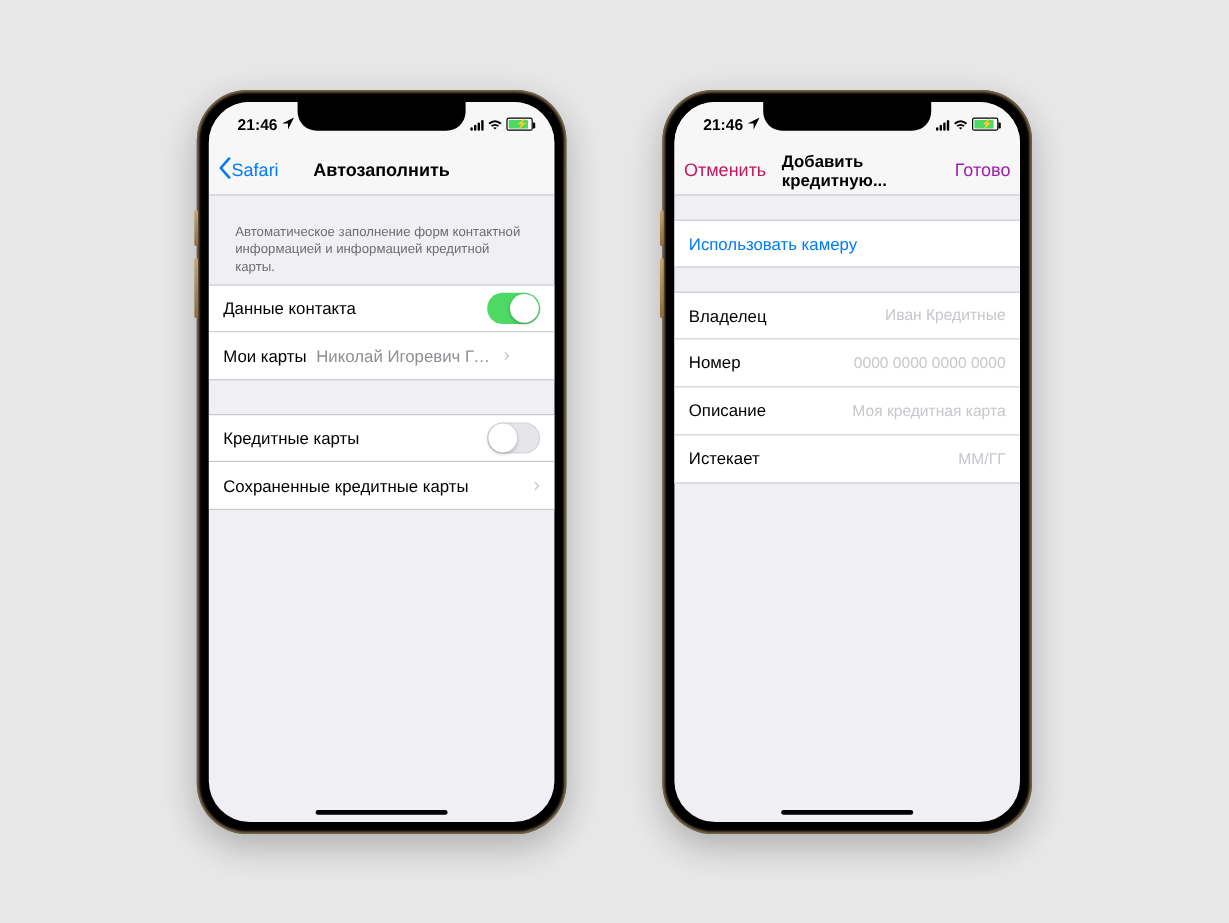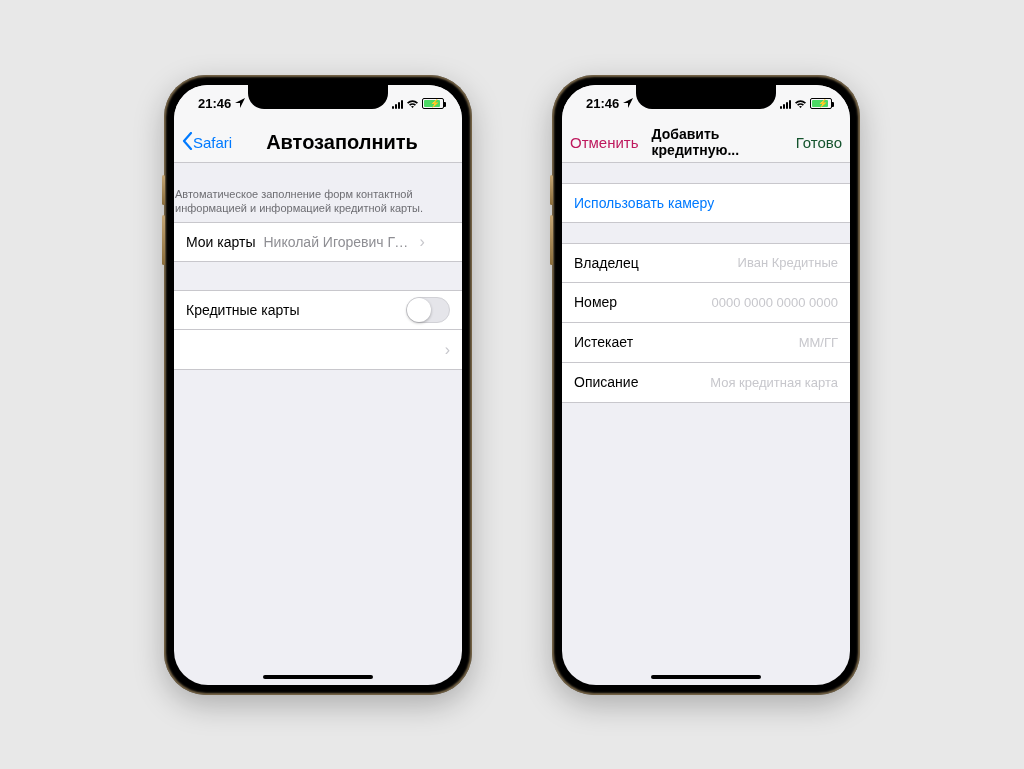--- a/index.html
+++ b/index.html
@@ -7,26 +7,26 @@
 .phone { width:308px; height:620px; background:#000; border-radius:42px; padding:10px; box-shadow:0 10px 30px rgba(0,0,0,.25), inset 0 0 2px 2px rgba(200,170,120,.6); position:relative; }
 .phone::before { content:""; position:absolute; left:-2px; top:100px; width:3px; height:30px; background:linear-gradient(#c4a574,#8a6d3b); border-radius:2px; }
 .phone::after { content:""; position:absolute; left:-2px; top:140px; width:3px; height:50px; background:linear-gradient(#c4a574,#8a6d3b); border-radius:2px; }
 .screen { width:100%; height:100%; background:#efeff4; border-radius:34px; overflow:hidden; position:relative; }
 .notch { position:absolute; top:0; left:50%; transform:translateX(-50%); width:140px; height:24px; background:#000; border-radius:0 0 16px 16px; z-index:10; }
 .statusbar { height:38px; display:flex; justify-content:space-between; align-items:center; padding:0 18px 0 24px; background:#f7f7f8; font-size:13px; font-weight:600; }
 .sb-left { display:flex; align-items:center; gap:4px; }
 .sb-right { display:flex; align-items:center; gap:3px; }
 .nav { height:40px; background:#f7f7f8; border-bottom:1px solid #c8c7cc; display:flex; align-items:center; position:relative; padding:0 8px; }
 .nav-back { color:#007aff; font-size:15px; display:flex; align-items:center; }
-.nav-title { position:absolute; left:50%; transform:translateX(-50%); font-size:20px; font-weight:600;margin-left:24px; }
+.nav-title { position:absolute; left:50%; transform:translateX(-50%); font-size:15px; font-weight:600; }
 .nav-cancel { color:#be185d; font-size:15px; }
-.nav-done { color:#14532d; font-size:15px; margin-left:auto; }
+.nav-done { color:#a21caf; font-size:15px; margin-left:auto; }
 .nav-title2 { font-size:14px; font-weight:600; margin-left:13px; }
 .content { background:#efeff4; }
-.sect-note { padding:24px 1px 6px; font-size:11px; color:#6d6d72; line-height:1.35; }
+.sect-note { padding:24px 22px 6px; font-size:11px; color:#6d6d72; line-height:1.35; }
 .row { background:#fff; border-top:1px solid #c8c7cc; border-bottom:1px solid #c8c7cc; height:40px; display:flex; align-items:center; padding:0 12px; font-size:14px; color:#000; }
 .row + .row { border-top:none; }
 .row-label { flex:0 0 auto; }
 .row-val { color:#8e8e93; margin-left:auto; max-width:150px; white-space:nowrap; overflow:hidden; text-overflow:ellipsis; text-align:right; }
 .row-placeholder { color:#c7c7cc; margin-left:auto; font-size:13px; }
 .chev { color:#c7c7cc; margin-left:6px; font-size:16px; }
 .toggle { margin-left:auto; width:44px; height:26px; border-radius:13px; position:relative; }
 .toggle.on { background:#4cd964; }
 .toggle.off { background:#e5e5ea; border:1px solid #d1d1d6; }
 .toggle .knob { position:absolute; width:24px; height:24px; background:#fff; border-radius:50%; top:1px; box-shadow:0 1px 3px rgba(0,0,0,.3); }
@@ -85,32 +85,39 @@
       <span><svg width="11" height="18" viewBox="0 0 11 18">
               <path d="M9 1 L2 9 L9 17" stroke="#007aff" stroke-width="2.2" fill="none" stroke-linecap="round" stroke-linejoin="round"></path>
             </svg></span>
       <span>Safari</span>
     </div>
     <div class="nav-title">Автозаполнить</div>
   </div>
   <div class="content">
     <div class="sect-note">Автоматическое заполнение форм контактной информацией и информацией кредитной карты.</div>
     <div class="row">
+      <span class="row-label">Данные контакта</span>
+      <span class="toggle on">
+            <span class="knob"></span>
+          </span>
+    </div>
+    <div class="row">
       <span class="row-label">Мои карты</span>
       <span class="row-val" style="margin-left:8px;">Николай Игоревич Грица...</span>
       <span class="chev">›</span>
     </div>
     <div class="gap"></div>
     <div class="row">
       <span class="row-label">Кредитные карты</span>
       <span class="toggle off">
             <span class="knob"></span>
           </span>
     </div>
     <div class="row">
+      <span class="row-label">Сохраненные кредитные карты</span>
       <span class="chev" style="margin-left:auto;">›</span>
     </div>
   </div>
   <div class="home-ind"></div>
  </div>
 </div>
 
 <div class="phone">
  <div class="screen">
   <div class="notch"></div>
@@ -154,23 +161,23 @@
     <div class="gap-sm"></div>
     <div class="row">
       <span class="row-label">Владелец</span>
       <span class="row-placeholder">Иван Кредитные</span>
     </div>
     <div class="row">
       <span class="row-label">Номер</span>
       <span class="row-placeholder">0000 0000 0000 0000</span>
     </div>
     <div class="row">
+      <span class="row-label">Описание</span>
+      <span class="row-placeholder">Моя кредитная карта</span>
+    </div>
+    <div class="row">
       <span class="row-label">Истекает</span>
       <span class="row-placeholder">ММ/ГГ</span>
-    </div>
-    <div class="row">
-      <span class="row-label">Описание</span>
-      <span class="row-placeholder">Моя кредитная карта</span>
     </div>
   </div>
   <div class="home-ind"></div>
  </div>
 </div>
 
 </body></html>

